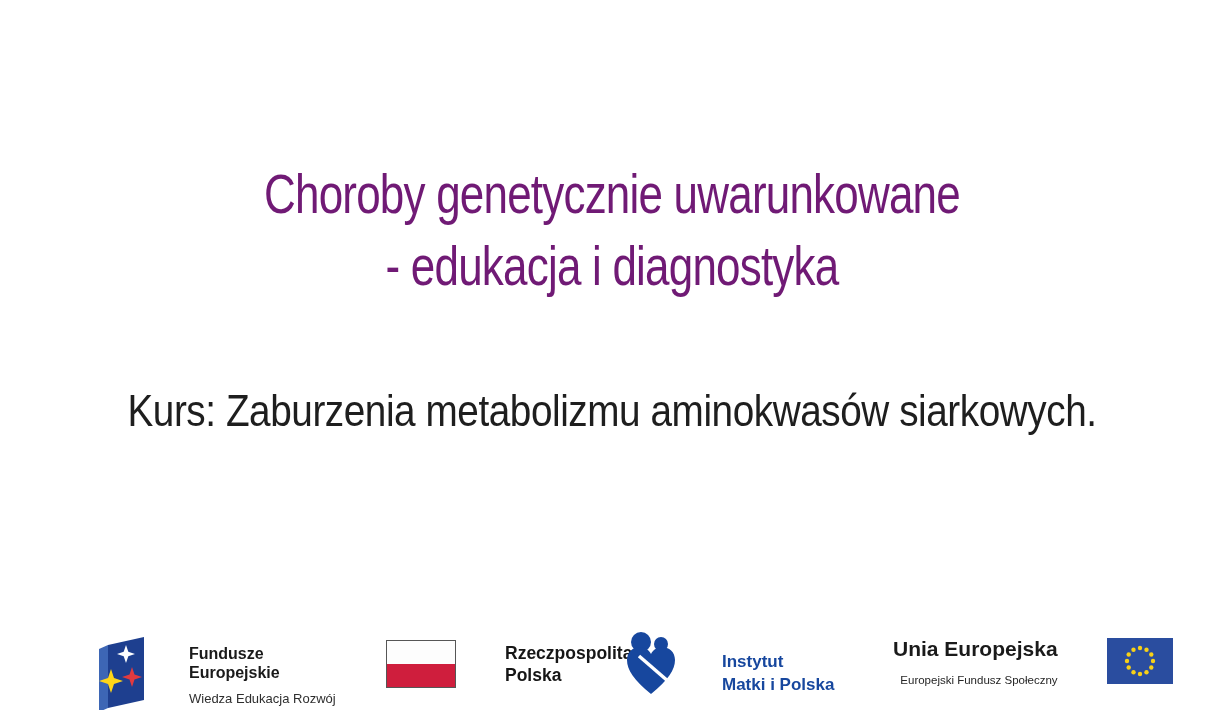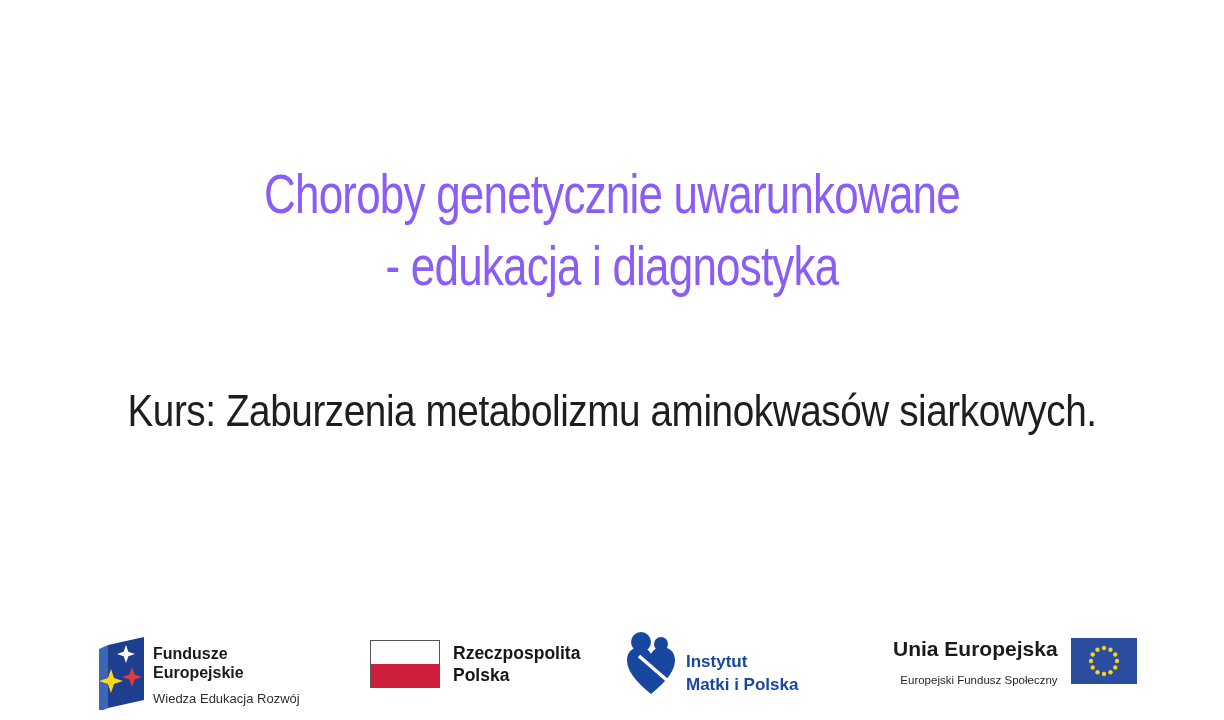--- a/index.html
+++ b/index.html
@@ -9,21 +9,21 @@
     font-family:"Liberation Sans", sans-serif;
     overflow:hidden;
     position:relative;
   }
   .slide{position:absolute;inset:0;background:#ffffff;}
 
   
   .title-block{
     position:absolute;top:158px;left:0;right:0;
     text-align:center;
-    color:#8b5cf6;
+    color:#701a75;
   }
   .title-line{
     display:block;
     font-size:55px;
     line-height:72px;
     font-weight:500;
     letter-spacing:-1px;
     transform:scaleX(0.80);
     transform-origin:50% 50%;
     white-space:nowrap;
@@ -36,30 +36,30 @@
     line-height:50px;
     font-weight:400;
     letter-spacing:-0.5px;
     transform:scaleX(0.86);
     transform-origin:50% 50%;
     white-space:nowrap;
   }
 
   
   .footer{position:absolute;left:0;right:0;top:630px;height:90px;}
-  .logo-group{position:absolute;display:flex;align-items:center;}
+  .logo-group{position:absolute;display:flex;align-items:center;gap:36px;}
 
   
   .lg-fe{left:98px;top:6px;}
   .fe-text{margin-left:9px;}
   .fe-name{font-size:16px;line-height:18.5px;font-weight:bold;color:#1a1a1a;}
   .fe-tag{font-size:13px;line-height:13px;color:#2e2e2e;margin-top:10px;}
 
   
-  .lg-pl{left:370px;top:10px;justify-content:space-between;}
+  .lg-pl{left:386px;top:10px;justify-content:space-between;}
   .pl-flag{
     width:70px;height:48px;
     border:1.5px solid #565656;
     box-sizing:border-box;
     display:flex;flex-direction:column;
   }
   .pl-white{flex:1;background:#fdfdfd;}
   .pl-red{flex:1;background:#cf1e3d;}
   .pl-text{margin-left:13px;font-size:17.5px;line-height:22px;font-weight:bold;color:#161616;}
 

